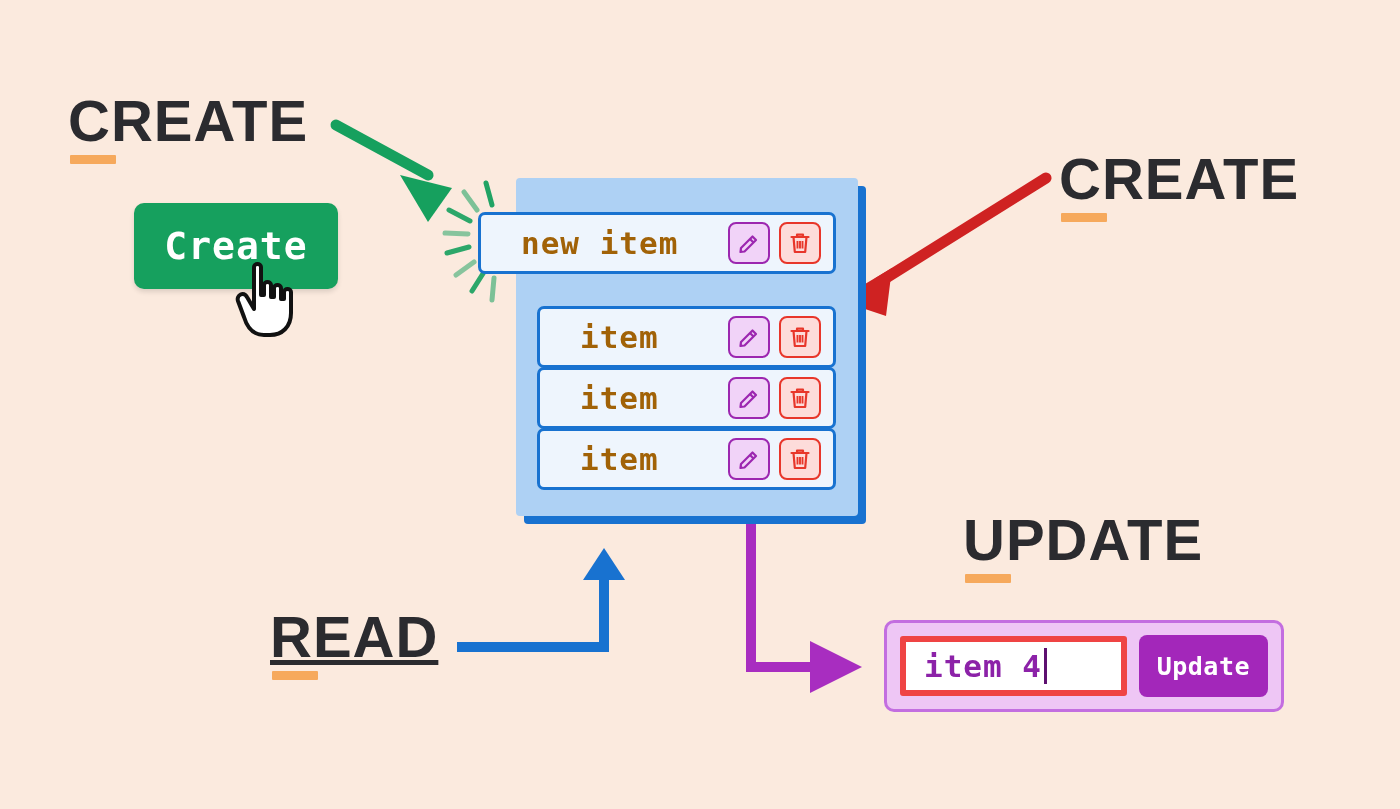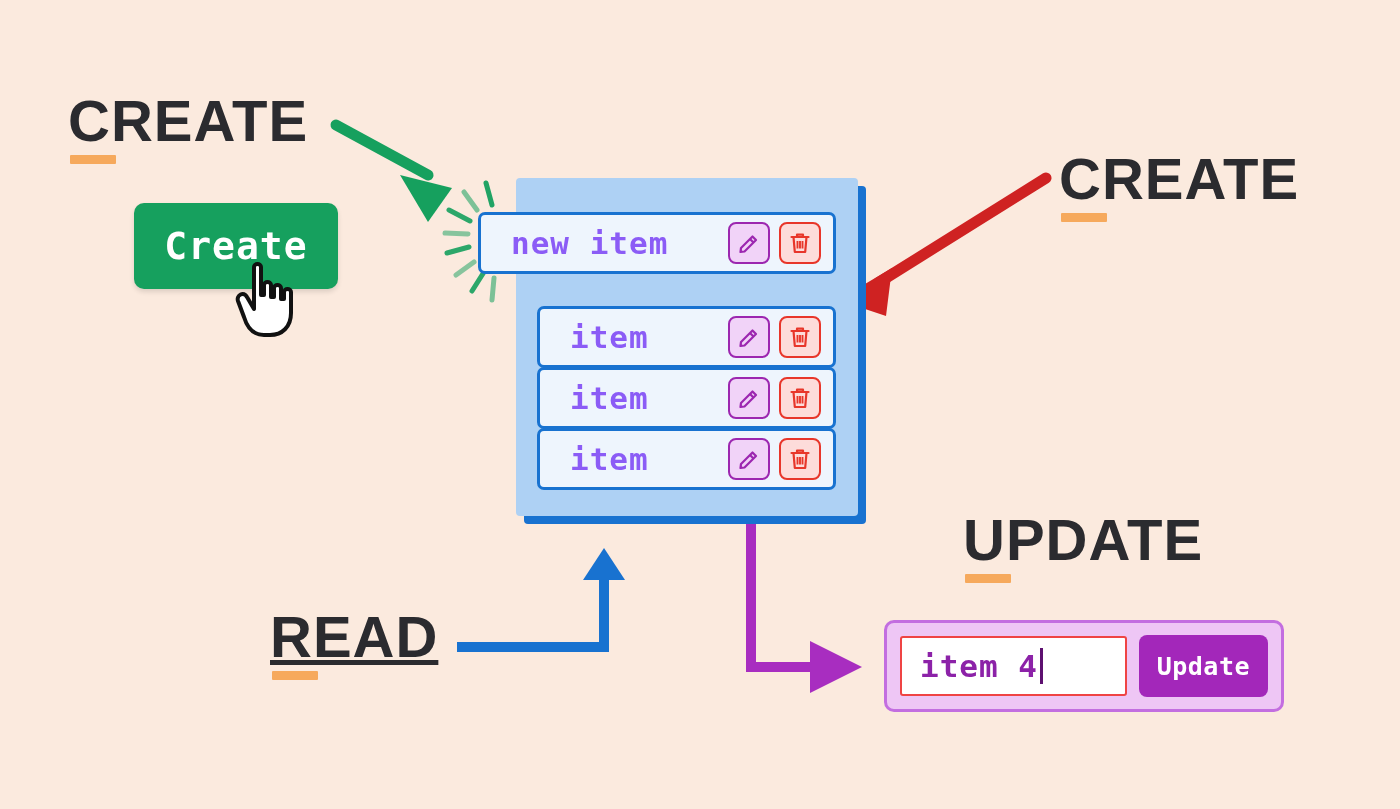--- a/index.html
+++ b/index.html
@@ -85,24 +85,24 @@
     align-items: center;
     background: #eef5fd;
     border: 3px solid #1872d0;
     border-radius: 7px;
     height: 62px;
   }
   .row-text {
     font-family: "DejaVu Sans Mono", monospace;
     font-size: 31px;
     font-weight: 700;
-    color: #8b5cf6;
+    color: #a16207;
     letter-spacing: 1px;
     flex: 1;
-    padding-left: 30px;
+    padding-left: 40px;
     white-space: nowrap;
   }
   .row-actions { display: flex; gap: 9px; padding-right: 12px; }
 
   #row-new   { left: 478px; top: 212px; width: 358px; }
   #row-1     { left: 537px; top: 306px; width: 299px; }
   #row-2     { left: 537px; top: 367px; width: 299px; }
   #row-3     { left: 537px; top: 428px; width: 299px; }
 
   .icon-btn {
@@ -124,21 +124,21 @@
     border-radius: 10px;
     display: flex;
     align-items: center;
     padding: 0 13px;
     gap: 12px;
   }
   .update-input {
     flex: 1;
     height: 60px;
     background: #ffffff;
-    border: 2px solid #ef4444;
+    border: 6px solid #ef4444;
     border-radius: 3px;
     display: flex;
     align-items: center;
     padding-left: 18px;
     font-family: "DejaVu Sans Mono", monospace;
     font-size: 31px;
     font-weight: 700;
     color: #8c22a8;
     letter-spacing: 1px;
     cursor: text;

